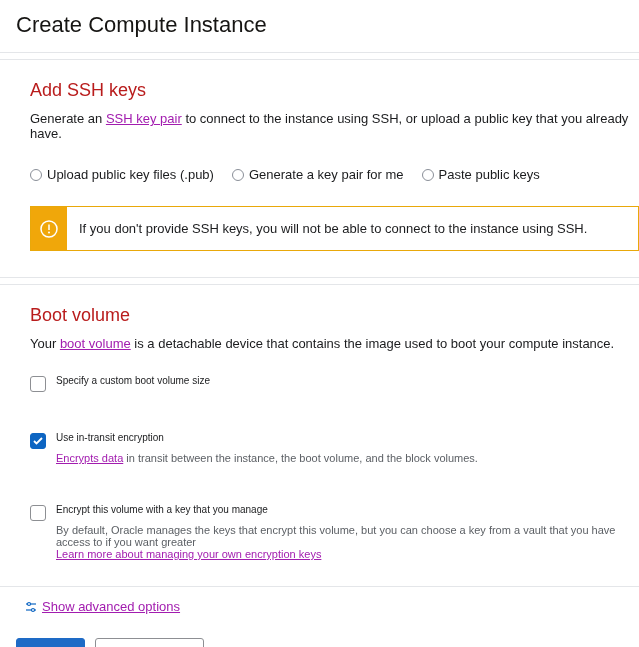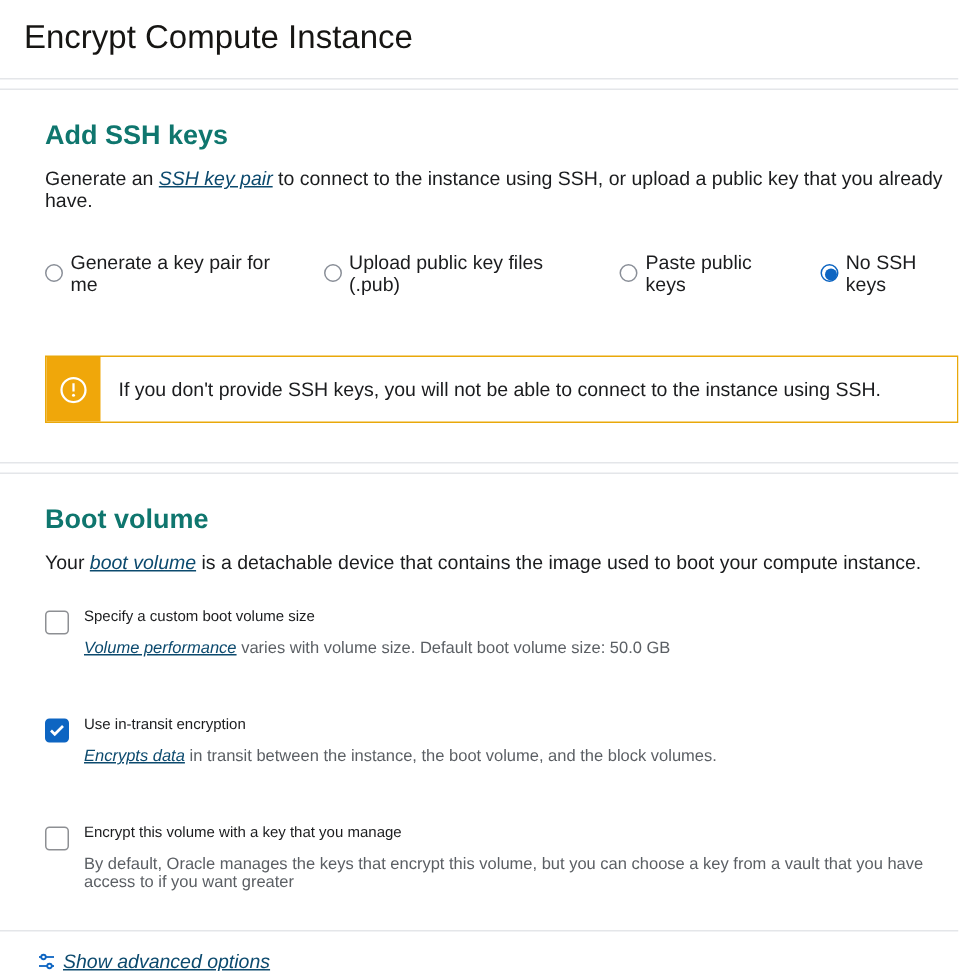--- a/index.html
+++ b/index.html
@@ -20,32 +20,31 @@
       color: #161513;
     }
     .panel {
       border-top: 1px solid #e4e6e9;
       border-bottom: 1px solid #e4e6e9;
       padding: 20px 0 26px 30px;
       margin-top: 6px;
     }
     .panel h2 {
       font-size: 18px;
-      font-weight: 700;
-      color: #0f766e;
+      font-weight: 400;
+      color: #b91c1c;
       margin-bottom: 10px;
     }
     .desc {
       font-size: 13px;
       color: #1b1c1e;
     }
     .link {
-      color: #0c4a6e;
+      color: #a21caf;
       text-decoration: underline;
-      font-style: italic;
     }
     .radio-row {
       display: flex;
       gap: 18px;
       margin-top: 26px;
       flex-wrap: nowrap;
     }
     .radio-option {
       display: flex;
       align-items: center;
@@ -71,21 +70,21 @@
       width: 8px; height: 8px;
       background: #0d65c2;
       border-radius: 50%;
     }
     .radio-label {
       font-size: 13px;
     }
     .alert-box {
       display: flex;
       border: 1px solid #e9a80a;
-      margin-top: 40px;
+      margin-top: 24px;
     }
     .alert-icon-col {
       width: 36px;
       background: #f0a70a;
       display: flex;
       align-items: center;
       justify-content: center;
       flex-shrink: 0;
     }
     .alert-icon-col svg { display: block; }
@@ -162,45 +161,41 @@
       padding: 6px 12px;
       font-size: 13px;
       border-radius: 3px;
       cursor: pointer;
     }
   </style>
 </head>
 <body>
 
 <div class="header">
-  <h1>Encrypt Compute Instance</h1>
+  <h1>Create Compute Instance</h1>
 </div>
 
 <div class="panel">
   <h2>Add SSH keys</h2>
   <p class="desc">
     <span>Generate an </span><a class="link">SSH key pair</a><span> to connect to the instance using SSH, or upload a public key that you already have.</span>
   </p>
 
   <div class="radio-row">
+    <label class="radio-option">
+      <span class="radio-circle"></span>
+      <span class="radio-label">Upload public key files (.pub)</span>
+    </label>
     <label class="radio-option">
       <span class="radio-circle"></span>
       <span class="radio-label">Generate a key pair for me</span>
     </label>
     <label class="radio-option">
       <span class="radio-circle"></span>
-      <span class="radio-label">Upload public key files (.pub)</span>
-    </label>
-    <label class="radio-option">
-      <span class="radio-circle"></span>
       <span class="radio-label">Paste public keys</span>
-    </label>
-    <label class="radio-option">
-      <span class="radio-circle selected"></span>
-      <span class="radio-label">No SSH keys</span>
     </label>
   </div>
 
   <div class="alert-box">
     <div class="alert-icon-col">
       <svg width="18" height="18" viewBox="0 0 18 18">
           <circle cx="9" cy="9" r="8" fill="none" stroke="#fff" stroke-width="1.5"></circle>
           <line x1="9" y1="4.5" x2="9" y2="10" stroke="#fff" stroke-width="1.5"></line>
           <circle cx="9" cy="12.5" r="1" fill="#fff"></circle>
         </svg>
@@ -212,23 +207,20 @@
 <div class="panel">
   <h2>Boot volume</h2>
   <p class="desc">
     <span>Your </span><a class="link">boot volume</a><span> is a detachable device that contains the image used to boot your compute instance.</span>
   </p>
 
   <div class="check-group first-check-group">
     <div class="check-row">
       <span class="checkbox"></span>
       <span class="check-label">Specify a custom boot volume size</span>
-    </div>
-    <div class="check-help">
-      <a class="link">Volume performance</a><span> varies with volume size. Default boot volume size: 50.0 GB</span>
     </div>
   </div>
 
   <div class="check-group">
     <div class="check-row">
       <span class="checkbox checked">
         <svg width="10" height="8" viewBox="0 0 10 8">
             <path d="M1 4 L3.5 6.5 L9 1" stroke="#fff" stroke-width="1.8" fill="none"></path>
           </svg>
       </span>
@@ -239,20 +231,21 @@
     </div>
   </div>
 
   <div class="check-group" style="margin-bottom:0">
     <div class="check-row">
       <span class="checkbox"></span>
       <span class="check-label">Encrypt this volume with a key that you manage</span>
     </div>
     <div class="check-help">
       <span>By default, Oracle manages the keys that encrypt this volume, but you can choose a key from a vault that you have access to if you want greater</span><br>
+      <a class="link">Learn more about managing your own encryption keys</a>
     </div>
   </div>
 </div>
 
 <div class="adv-row">
   <svg width="14" height="14" viewBox="0 0 14 14">
       <g stroke="#0d65c2" stroke-width="1.2" fill="none">
         <line x1="2" y1="4" x2="12" y2="4"></line>
         <circle cx="5" cy="4" r="1.5" fill="#fff"></circle>
         <line x1="2" y1="10" x2="12" y2="10"></line>

